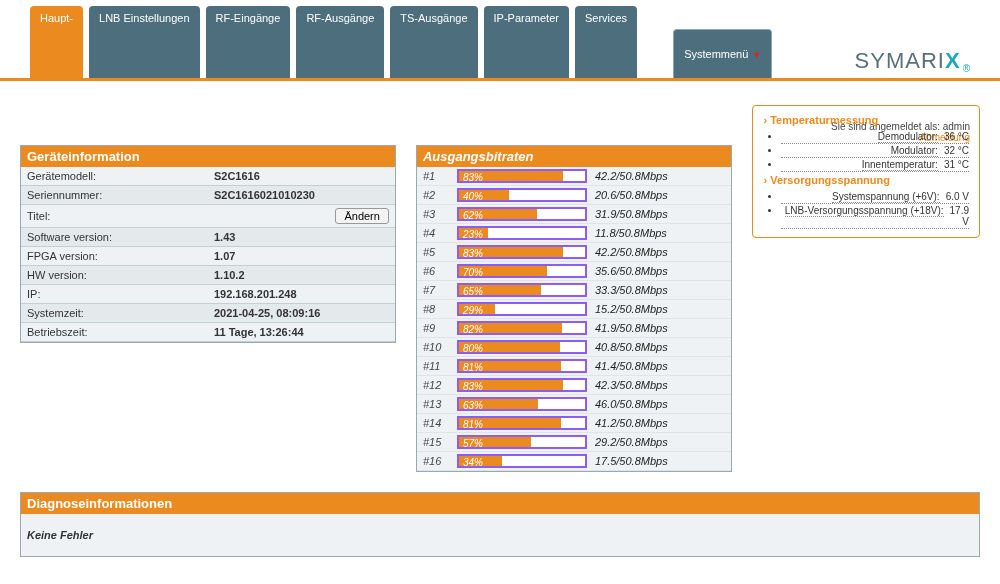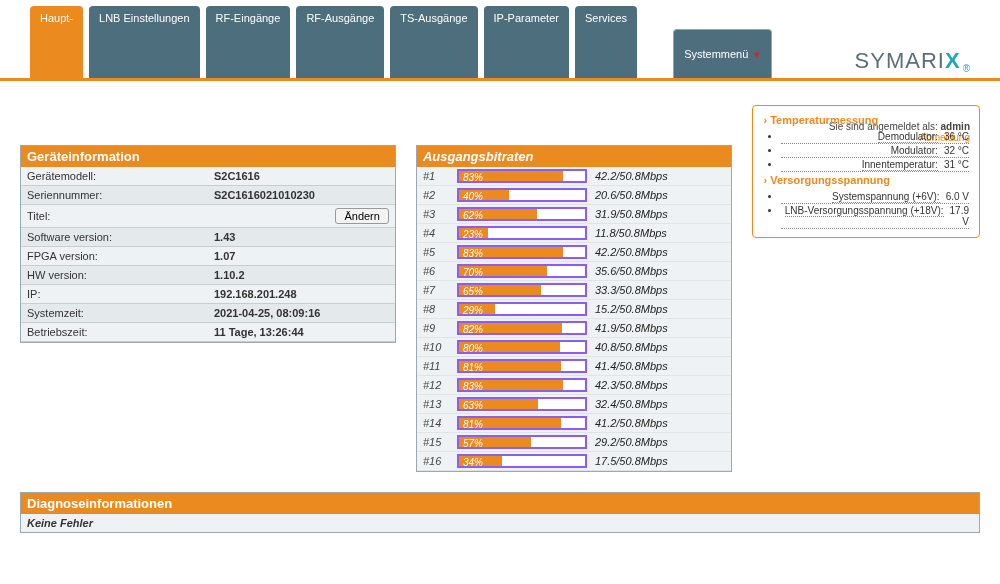--- a/index.html
+++ b/index.html
@@ -34,21 +34,21 @@
 .logo-text { font-size: 22px; font-weight: 300; letter-spacing: 1px; color: #5a6f78; }
 .logo-text .x { color: #1fa8b8; font-weight: 600; }
 .logo-mark { color:#1fa8b8; font-size:10px; vertical-align: super;}
 
 .login-row {
   text-align: right;
   padding: 40px 30px 2px 0;
   font-size: 10px;
   color: #444;
 }
-.login-row .user { font-weight: bold; }
+.login-row .user { font-weight: normal; }
 .login-row .logout { display:block; color: #eb8a1f; cursor:pointer; }
 
 .content { display: flex; gap: 20px; padding: 0 20px 20px 20px; align-items: flex-start; }
 .col { display: flex; flex-direction: column; gap: 14px; }
 .col.left { width: 380px; }
 .col.mid { width: 320px; font-style: italic; }
 .col.right { width: 230px; margin-left:auto; margin-top:-40px;}
 
 .panel {
   border: 1px solid #9aa8af;
@@ -121,21 +121,21 @@
 .sidebox li {
   font-size: 10px;
   color: #333;
   border-bottom: 1px dotted #888;
   padding: 1px 0;
 }
 .sidebox li .k { border-bottom: 1px dotted #888; }
 .sidebox li .v { margin-left: 6px; }
 
 .diag { margin: 0 20px; border:1px solid #9aa8af; background:#eef2f4;}
-.diag .panel-body { padding: 3px 6px; font-style: italic; font-weight:bold; color:#333;}
+.diag .panel-body { padding: 15px 6px; font-style: italic; font-weight:bold; color:#333;}
 </style>
 </head>
 <body>
 
 <div class="topbar">
   <div class="tabs">
     <div class="tab active">Haupt-</div>
     <div class="tab">LNB Einstellungen</div>
     <div class="tab">RF-Eingänge</div>
     <div class="tab">RF-Ausgänge</div>
@@ -294,21 +294,21 @@
             <div class="br-bar">
               <div class="br-fill" style="width:83%">83%</div>
             </div>
             <span class="br-val">42.3/50.8Mbps</span>
           </div>
           <div class="br-row">
             <span class="br-idx">#13</span>
             <div class="br-bar">
               <div class="br-fill" style="width:63%">63%</div>
             </div>
-            <span class="br-val">32.4/50.8Mbps</span>
+            <span class="br-val">46.0/50.8Mbps</span>
           </div>
           <div class="br-row">
             <span class="br-idx">#14</span>
             <div class="br-bar">
               <div class="br-fill" style="width:81%">81%</div>
             </div>
             <span class="br-val">41.2/50.8Mbps</span>
           </div>
           <div class="br-row">
             <span class="br-idx">#15</span>

